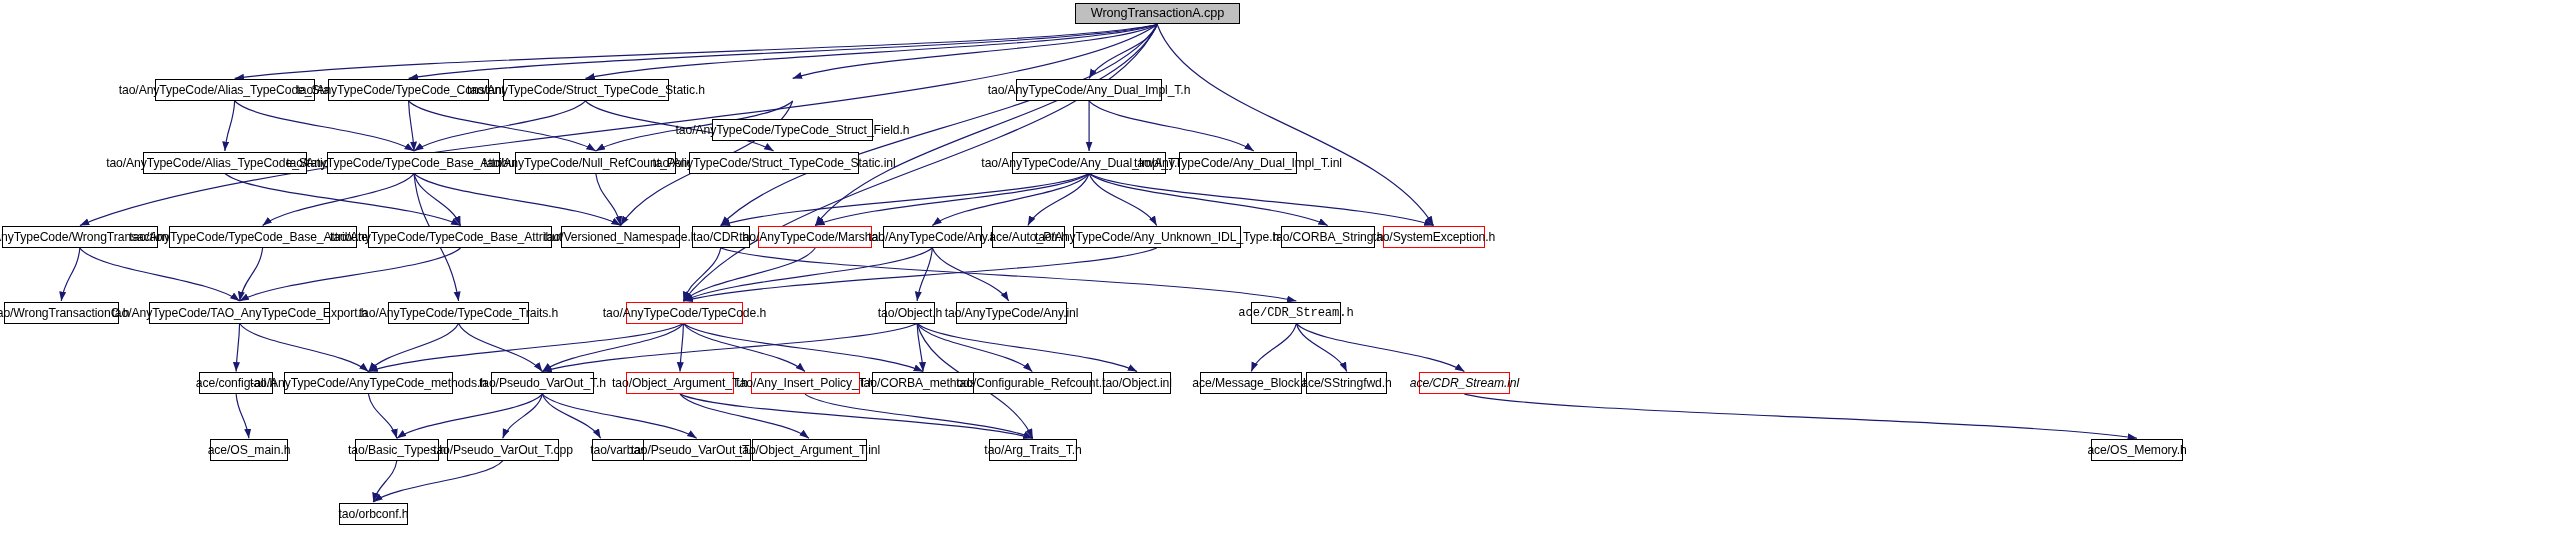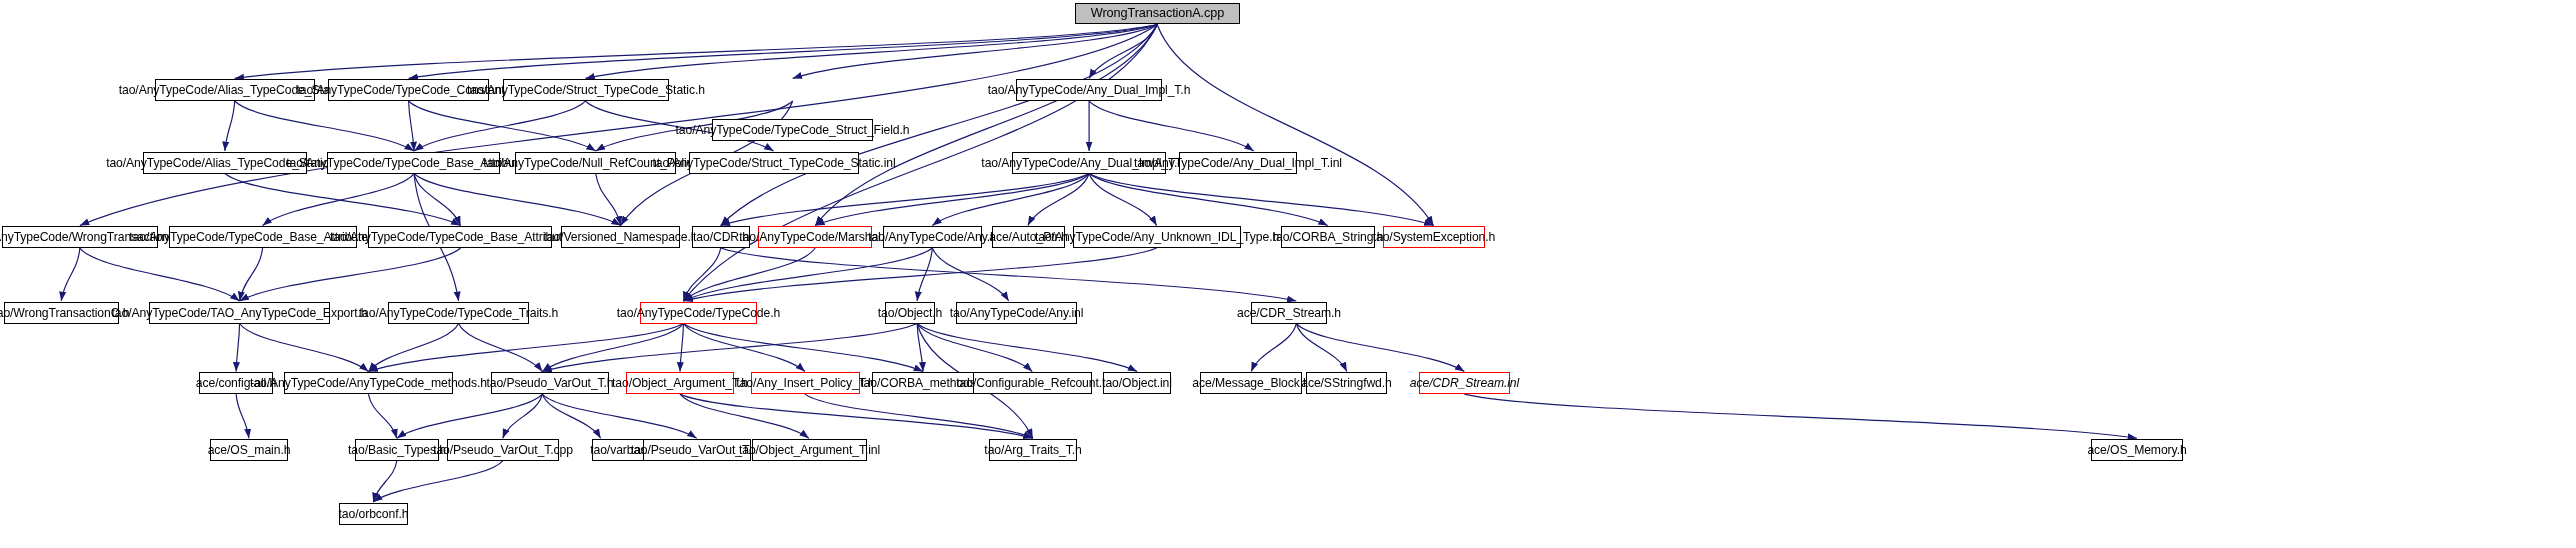--- a/index.html
+++ b/index.html
@@ -154,27 +154,27 @@
       <div class="node" style="left: 692px; top: 226px; width: 58px;">tao/CDR.h</div>
       <div class="node red" style="left: 758px; top: 226px; width: 114px;">tao/AnyTypeCode/Marshal.h</div>
       <div class="node" style="left: 883px; top: 226px; width: 99px;">tao/AnyTypeCode/Any.h</div>
       <div class="node" style="left: 992px; top: 226px; width: 73px;">ace/Auto_Ptr.h</div>
       <div class="node" style="left: 1073px; top: 226px; width: 168px;">tao/AnyTypeCode/Any_Unknown_IDL_Type.h</div>
       <div class="node" style="left: 1281px; top: 226px; width: 94px;">tao/CORBA_String.h</div>
       <div class="node red" style="left: 1383px; top: 226px; width: 102px;">tao/SystemException.h</div>
       <div class="node" style="left: 3.9px; top: 302px; width: 115px;">tao/WrongTransactionC.h</div>
       <div class="node" style="left: 149px; top: 302px; width: 181px;">tao/AnyTypeCode/TAO_AnyTypeCode_Export.h</div>
       <div class="node" style="left: 388px; top: 302px; width: 141px;">tao/AnyTypeCode/TypeCode_Traits.h</div>
-      <div class="node red" style="left: 640px; top: 302px; width: 117px;">tao/AnyTypeCode/TypeCode.h</div>
+      <div class="node red" style="left: 626px; top: 302px; width: 117px;">tao/AnyTypeCode/TypeCode.h</div>
       <div class="node" style="left: 885px; top: 302px; width: 50px;">tao/Object.h</div>
-      <div class="node" style="left: 956px; top: 302px; width: 121px;">tao/AnyTypeCode/Any.inl</div>
-      <div class="node" style="left: 1251px; top: 302px; width: 76px;">ace/CDR_Stream.h</div>
+      <div class="node" style="left: 956px; top: 302px; width: 111px;">tao/AnyTypeCode/Any.inl</div>
+      <div class="node" style="left: 1251px; top: 302px; width: 90px; font-family: Liberation Mono, monospace;">ace/CDR_Stream.h</div>
       <div class="node" style="left: 199px; top: 372px; width: 74px;">ace/config-all.h</div>
       <div class="node" style="left: 284px; top: 372px; width: 169px;">tao/AnyTypeCode/AnyTypeCode_methods.h</div>
-      <div class="node" style="left: 491px; top: 372px; width: 118px;">tao/Pseudo_VarOut_T.h</div>
+      <div class="node" style="left: 491px; top: 372px; width: 103px;">tao/Pseudo_VarOut_T.h</div>
       <div class="node red" style="left: 626px; top: 372px; width: 108px;">tao/Object_Argument_T.h</div>
       <div class="node red" style="left: 751px; top: 372px; width: 109px;">tao/Any_Insert_Policy_T.h</div>
       <div class="node" style="left: 872px; top: 372px; width: 102px;">tao/CORBA_methods.h</div>
       <div class="node" style="left: 973px; top: 372px; width: 119px;">tao/Configurable_Refcount.h</div>
       <div class="node" style="left: 1103px; top: 372px; width: 68px;">tao/Object.inl</div>
       <div class="node" style="left: 1200px; top: 372px; width: 102px;">ace/Message_Block.h</div>
       <div class="node" style="left: 1306px; top: 372px; width: 81px;">ace/SStringfwd.h</div>
       <div class="node red" style="left: 1419px; top: 372px; width: 91px; font-style: italic;">ace/CDR_Stream.inl</div>
       <div class="node" style="left: 210px; top: 439px; width: 78px;">ace/OS_main.h</div>
       <div class="node" style="left: 355px; top: 439px; width: 84px;">tao/Basic_Types.h</div>

